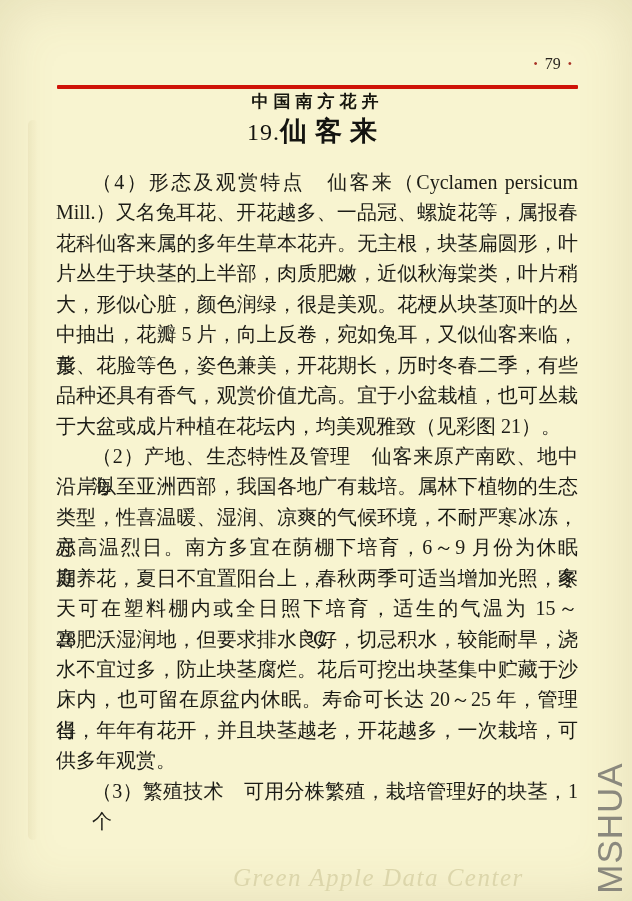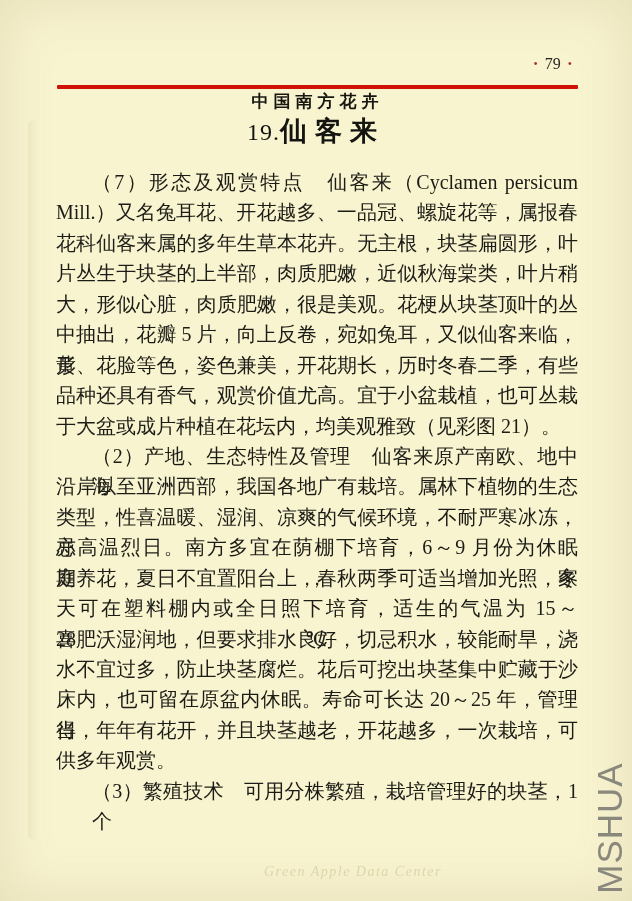--- a/index.html
+++ b/index.html
@@ -71,23 +71,22 @@
   .wm-side{
     position:absolute;left:540px;top:808px;width:140px;height:40px;
     transform:rotate(-90deg);
     font-family:"Liberation Sans","DejaVu Sans",sans-serif;
     font-size:35px;letter-spacing:1px;
     color:#8a887d;text-align:center;line-height:40px;
   }
   .wm-bottom{
     position:absolute;left:233px;top:864px;
     font-style:italic;
-    font-size:14px;letter-spacing:1.5px;
+    font-size:25px;letter-spacing:1.5px;
     color:#dcd6ab;
-    margin-left:31px;
   }
 </style>
 </head>
 <body>
 
 <div class="page">
   <div class="scan-shade"></div>
 
   <div class="header">
     <div class="book-title">中国南方花卉</div>
@@ -98,25 +97,25 @@
     </div>
   </div>
   <div class="rule"></div>
 
   <div class="sec-title">
     <span class="num">19.</span>
     <span class="cn">仙客来</span>
   </div>
 
   <div class="body-text">
-    <div class="line indent">（7）形态及观赏特点　仙客来（Cyclamen persicum</div>
+    <div class="line indent">（4）形态及观赏特点　仙客来（Cyclamen persicum</div>
     <div class="line">Mill.）又名兔耳花、开花越多、一品冠、螺旋花等，属报春</div>
     <div class="line">花科仙客来属的多年生草本花卉。无主根，块茎扁圆形，叶</div>
     <div class="line">片丛生于块茎的上半部，肉质肥嫩，近似秋海棠类，叶片稍</div>
-    <div class="line">大，形似心脏，肉质肥嫩，很是美观。花梗从块茎顶叶的丛</div>
+    <div class="line">大，形似心脏，颜色润绿，很是美观。花梗从块茎顶叶的丛</div>
     <div class="line">中抽出，花瓣 5 片，向上反卷，宛如兔耳，又似仙客来临，形</div>
     <div class="line">黄、花脸等色，姿色兼美，开花期长，历时冬春二季，有些</div>
     <div class="line">品种还具有香气，观赏价值尤高。宜于小盆栽植，也可丛栽</div>
     <div class="line end">于大盆或成片种植在花坛内，均美观雅致（见彩图 21）。</div>
     <div class="line indent">（2）产地、生态特性及管理　仙客来原产南欧、地中海</div>
     <div class="line">沿岸以至亚洲西部，我国各地广有栽培。属林下植物的生态</div>
     <div class="line">类型，性喜温暖、湿润、凉爽的气候环境，不耐严寒冰冻，亦</div>
     <div class="line">忌高温烈日。南方多宜在荫棚下培育，6～9 月份为休眠期，家</div>
     <div class="line">庭养花，夏日不宜置阳台上，春秋两季可适当增加光照，冬</div>
     <div class="line">天可在塑料棚内或全日照下培育，适生的气温为 15～28℃。</div>

